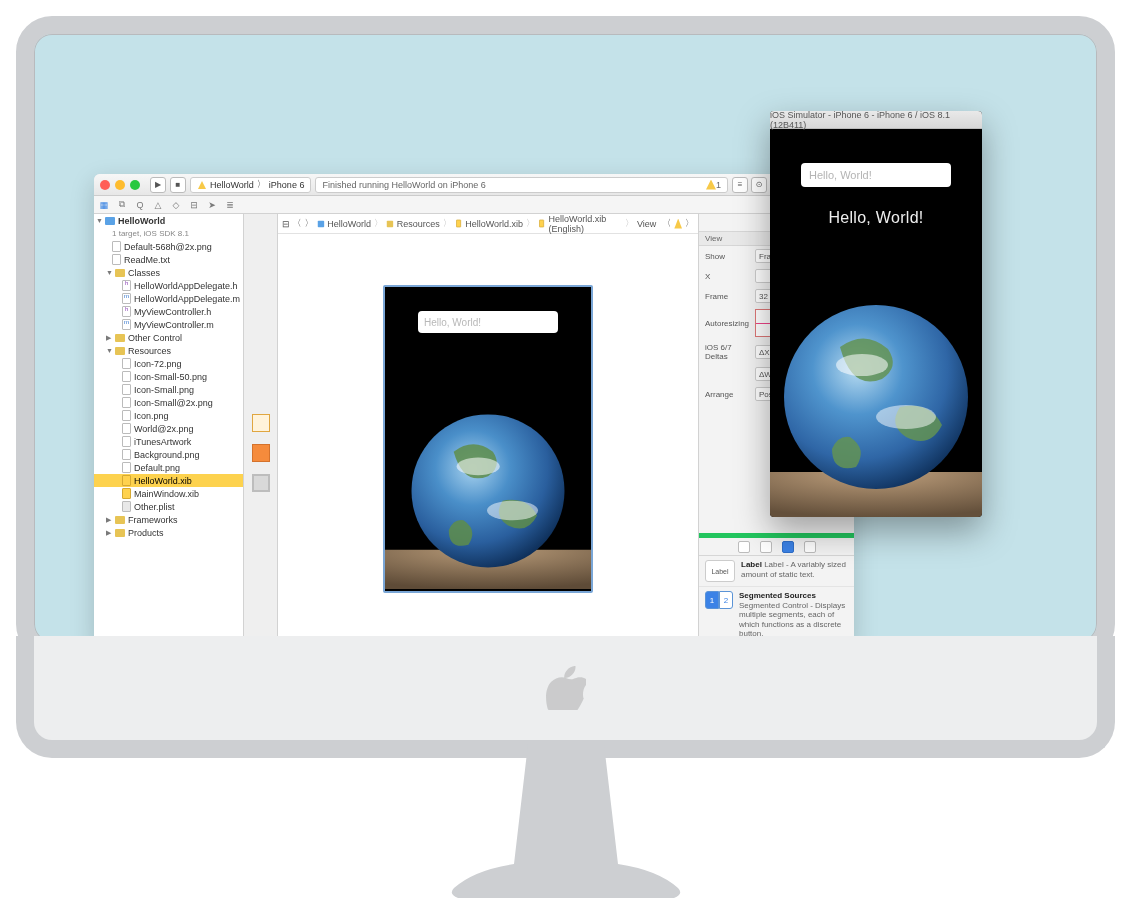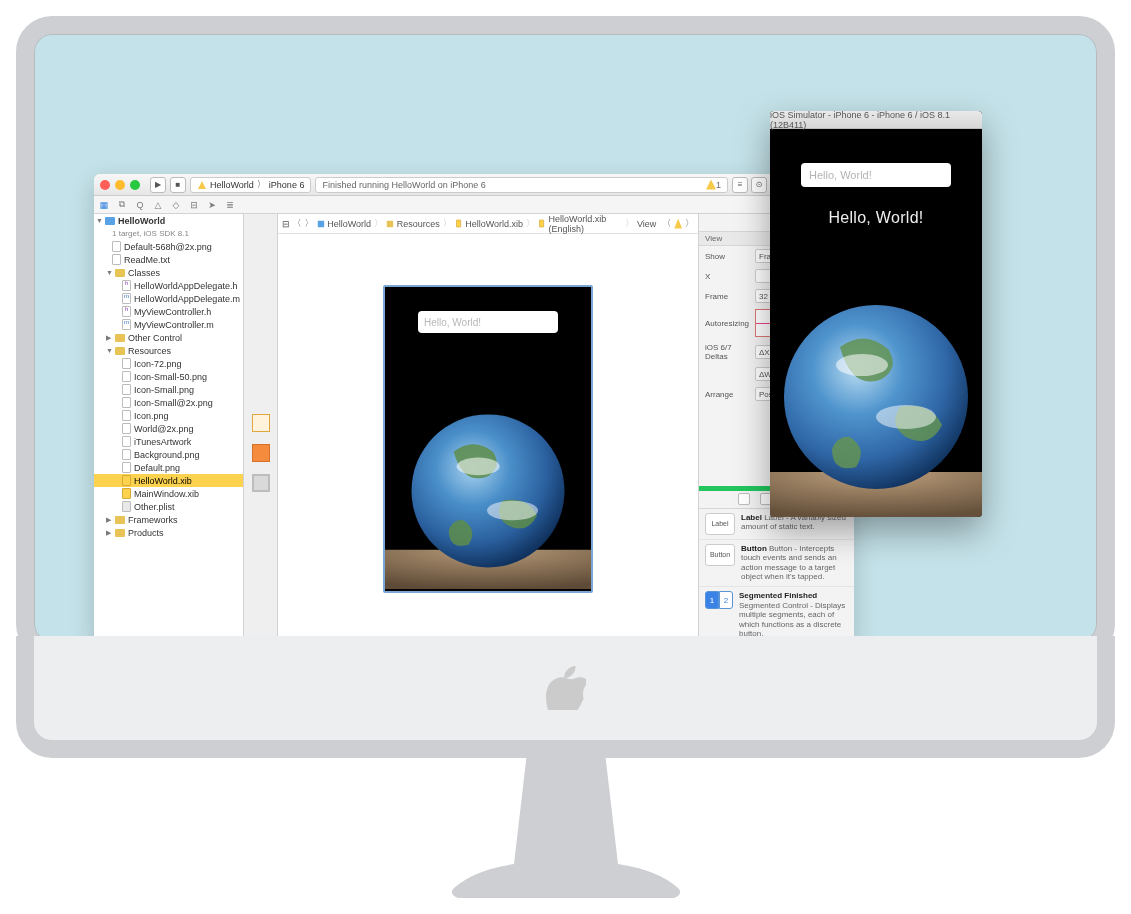--- a/index.html
+++ b/index.html
@@ -346,31 +346,25 @@
             <div class="lt active"></div>
             <div class="lt"></div>
           </div>
           <div class="lib-item">
             <div class="lib-icon">
                 <span>Label</span>
               </div>
             <div class="lib-text"><b>Label</b> <span>Label - A variably sized amount of static text.</span></div>
           </div>
           <div class="lib-item">
-            <div class="lib-icon">
-                <span>Button</span>
-              </div>
-            <div class="lib-text"><b>Button</b> <span>Button - Intercepts touch events and sends an action message to a target object when it's tapped.</span></div>
-          </div>
-          <div class="lib-item">
             <div class="seg-icon">
                 <span>1</span>
                 <span>2</span>
               </div>
-            <div class="lib-text"><b>Segmented Finished</b> <span>Segmented Control - Displays multiple segments, each of which functions as a discrete button.</span></div>
+            <div class="lib-text"><b>Segmented Sources</b> <span>Segmented Control - Displays multiple segments, each of which functions as a discrete button.</span></div>
           </div>
         </div>
       </div>
     </div>
   </div>
 
   <div class="simulator">
     <div class="sim-title">iOS Simulator - iPhone 6 - iPhone 6 / iOS 8.1 (12B411)</div>
     <div class="sim-field">
         <span>Hello, World!</span>

